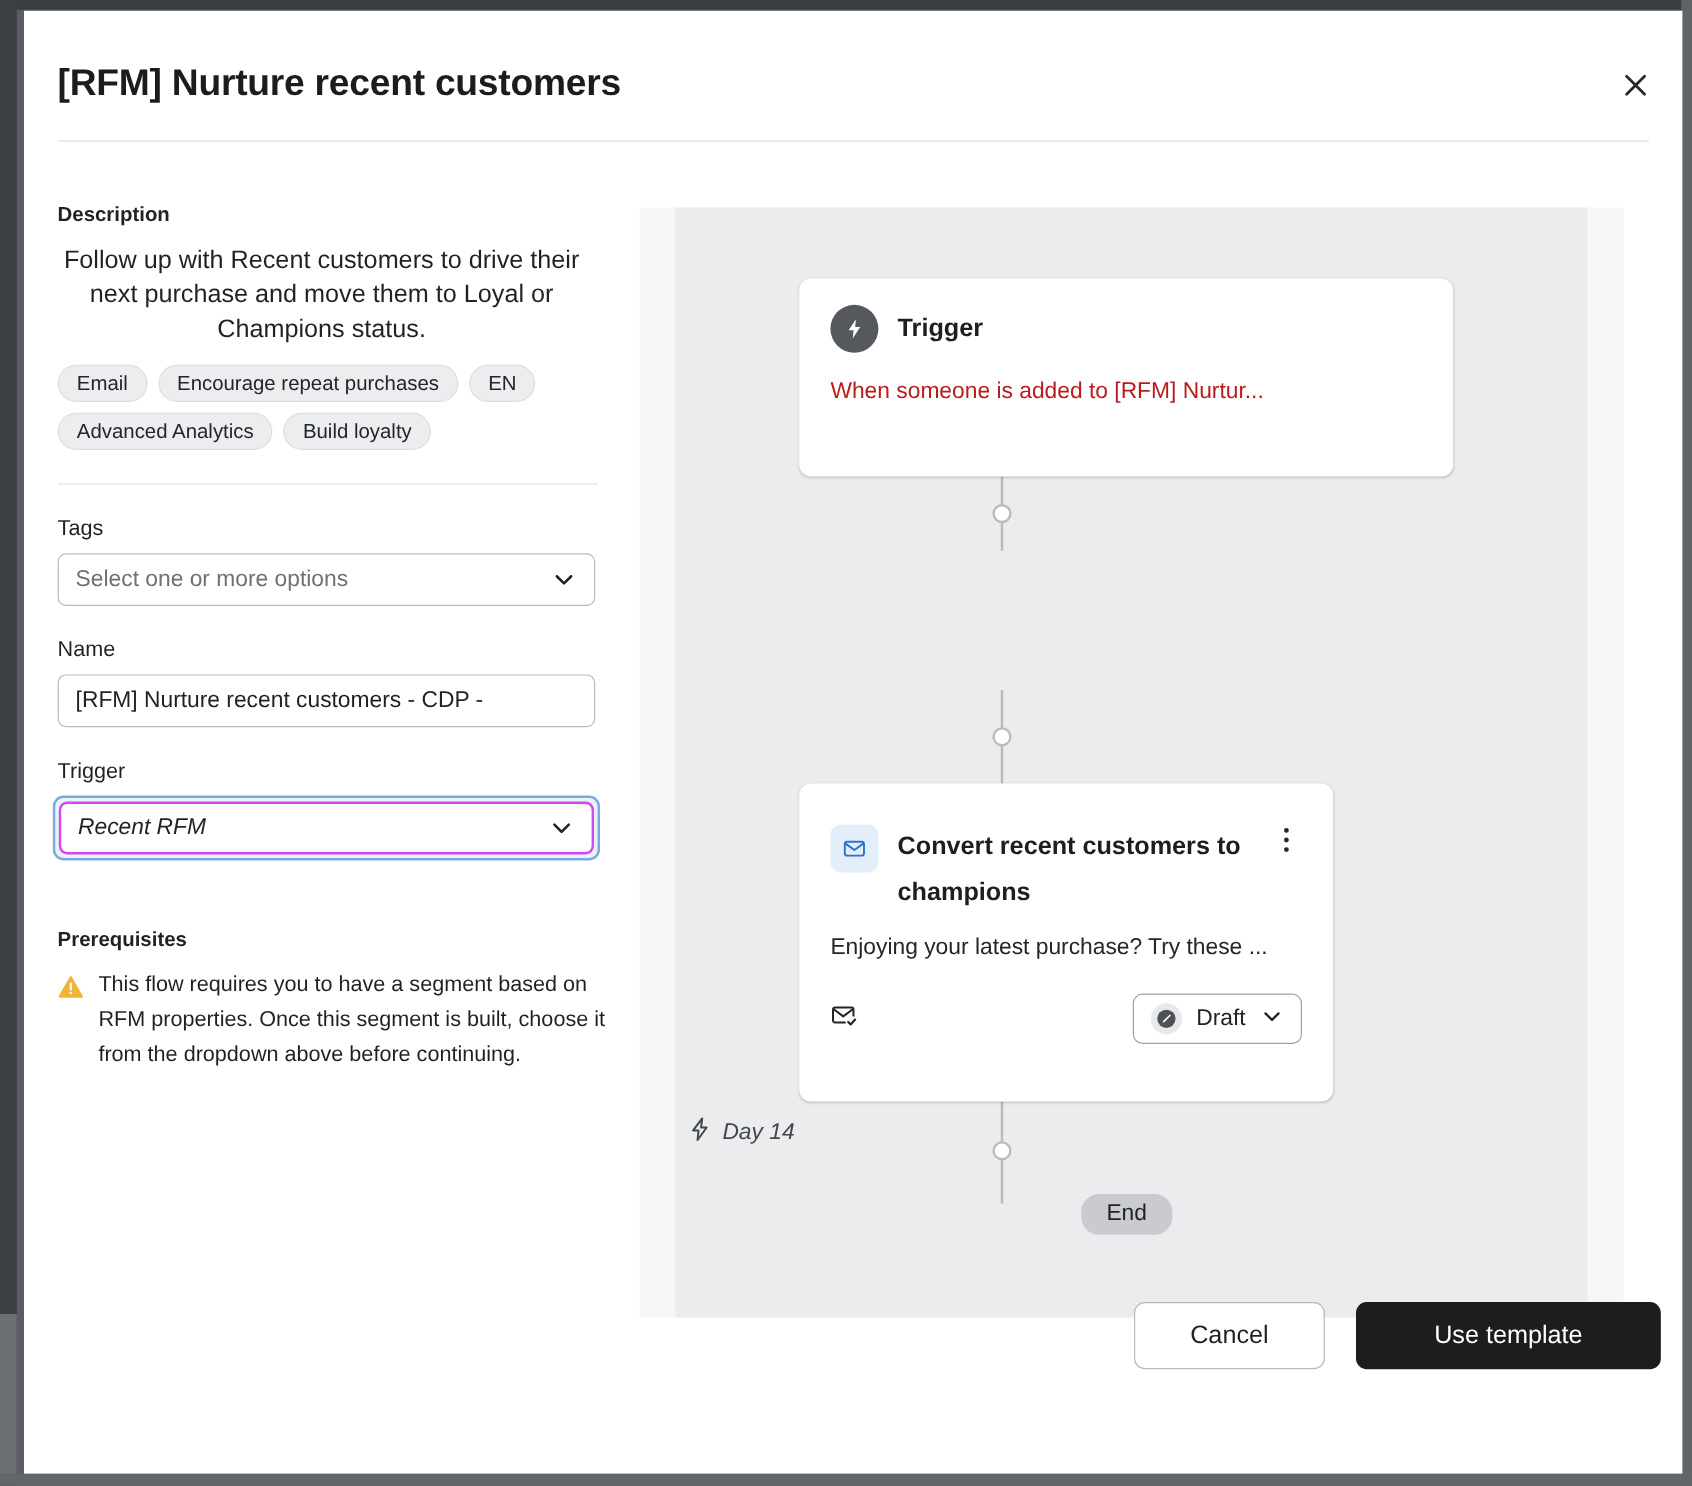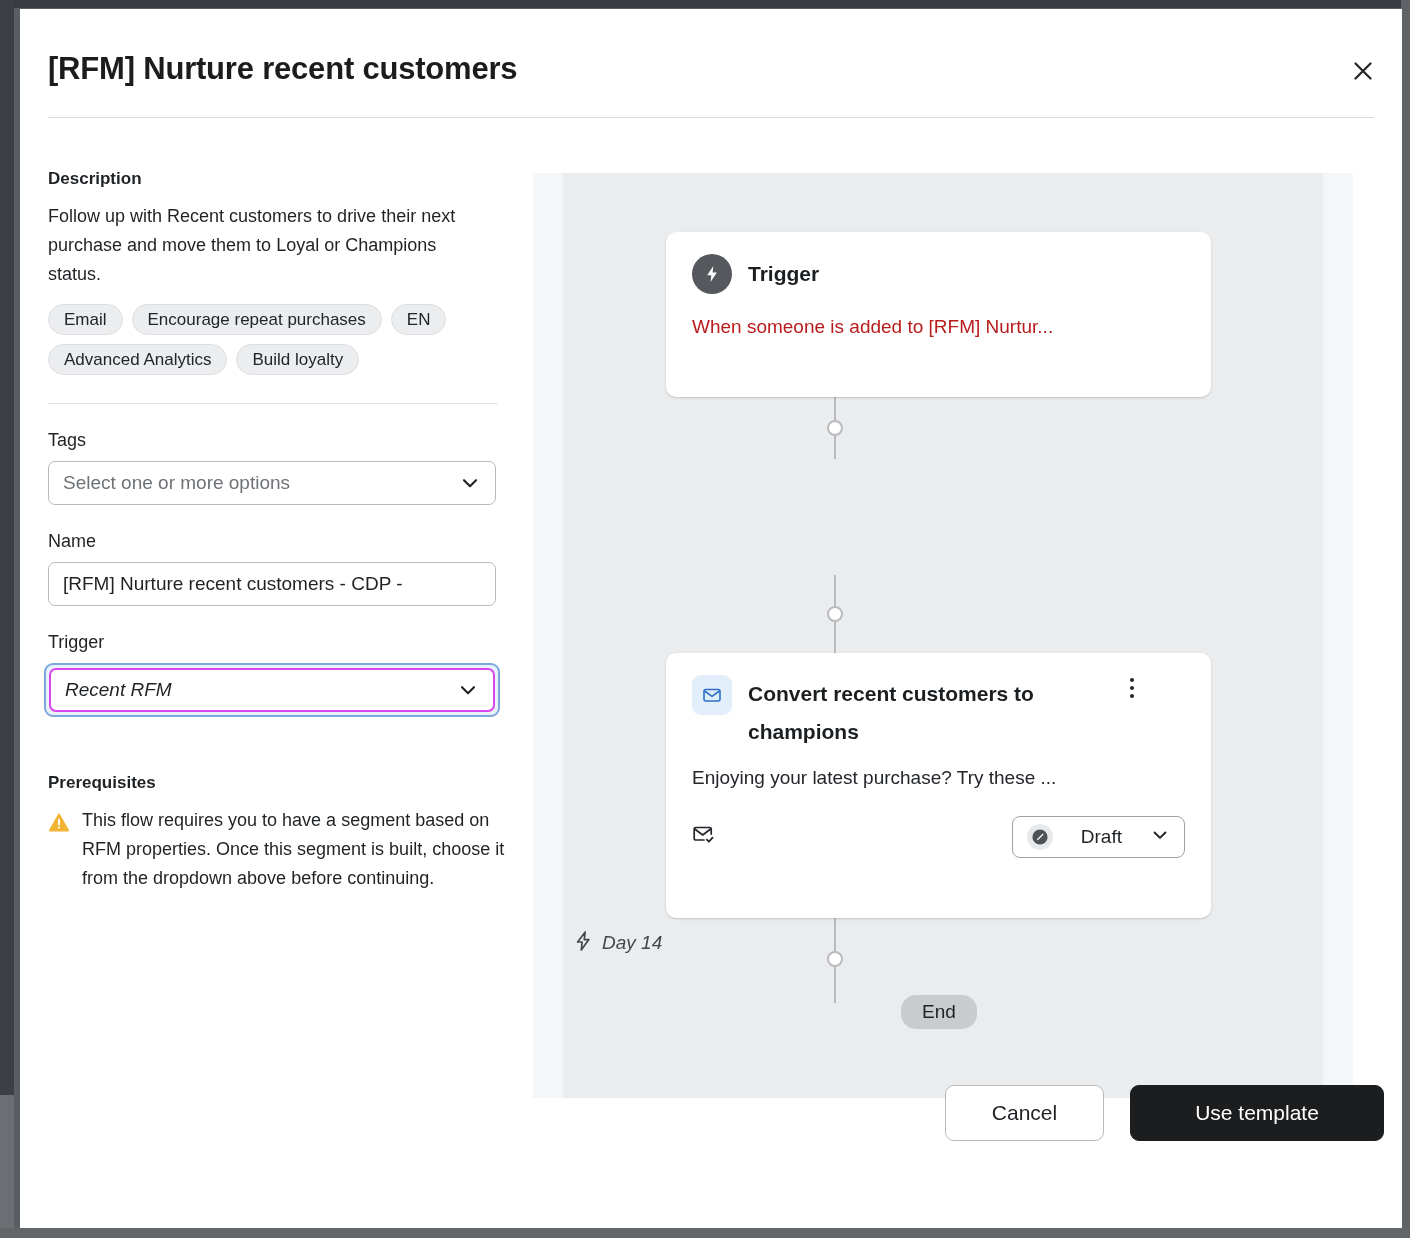--- a/index.html
+++ b/index.html
@@ -110,24 +110,25 @@
     top: 42px;
     width: 452px;
   }
   .section-label {
     font-size: 17px;
     font-weight: 700;
     color: #1f2225;
     margin-bottom: 13px;
   }
   .description-text {
-    font-size: 18px;
+    font-size: 21px;
     line-height: 29px;
     color: #1f2225;
     width: 440px;
+    text-align: center;
   }
   .tag-row {
     display: flex;
     flex-wrap: wrap;
     gap: 9px;
     margin-top: 15px;
     width: 450px;
   }
   .tag-pill {
     display: inline-flex;
@@ -322,23 +323,23 @@
     width: 4px; height: 4px;
     border-radius: 50%;
     background: #22252a;
     display: block;
   }
 
   
   .card-email {
     left: 103px;
     top: 480px;
-    width: 545px;
+    width: 445px;
     height: 265px;
-    padding: 22px 26px;
+    padding: 34px 26px;
   }
   .email-head {
     display: flex;
     align-items: flex-start;
     gap: 16px;
   }
   .email-title {
     font-size: 21px;
     font-weight: 700;
     color: #1c1f22;
@@ -353,21 +354,21 @@
   }
   .email-footer {
     display: flex;
     align-items: center;
     justify-content: space-between;
     margin-top: 27px;
   }
   .status-select {
     display: inline-flex;
     align-items: center;
-    gap: 28px;
+    gap: 12px;
     height: 42px;
     padding: 0 14px;
     border: 1px solid #9ea2a6;
     border-radius: 8px;
     background: #fff;
     cursor: pointer;
   }
   .status-badge {
     width: 26px; height: 26px;
     border-radius: 50%;

